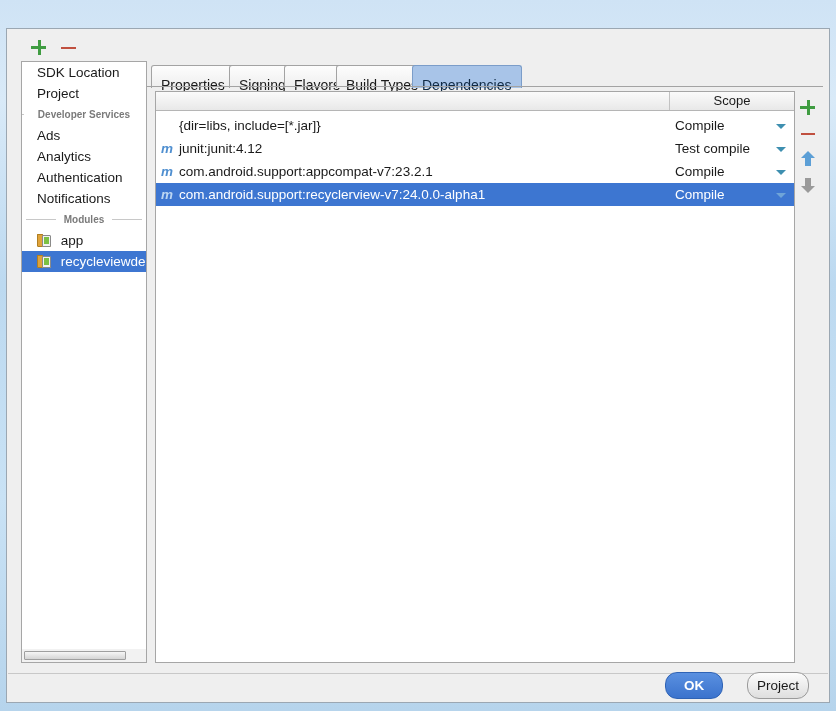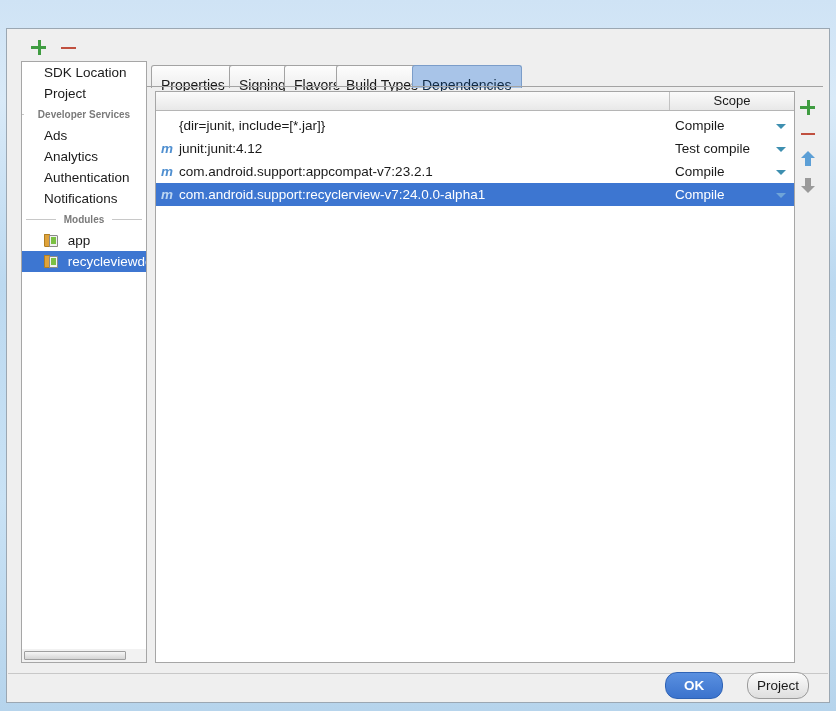--- a/index.html
+++ b/index.html
@@ -83,21 +83,21 @@
   
   #sidebar{
     position:absolute;left:14px;top:32px;width:126px;height:602px;
     background:#ffffff;
     border:1px solid #a6a6a6;
     box-sizing:border-box;
     overflow:hidden;
   }
   .side-item{
     position:relative;height:21px;line-height:21px;
-    padding-left:22px;white-space:nowrap;color:#1a1a1a;font-size:13.5px;
+    padding-left:15px;white-space:nowrap;color:#1a1a1a;font-size:13.5px;
     cursor:pointer;overflow:hidden;
   }
   .side-item.selected{background:#3d76d1;color:#ffffff;}
   .side-group{
     position:relative;height:21px;line-height:21px;
     color:#7a7a7a;font-weight:bold;font-size:10px;
     text-align:center;white-space:nowrap;overflow:hidden;
   }
   .side-group .line-l,.side-group .line-r{
     position:absolute;top:10px;height:1px;background:#c8c8c8;
@@ -324,21 +324,21 @@
 
     <div id="main-panel">
 
       <div id="table-header">
         <div id="th-col1"></div>
         <div id="th-col2">Scope</div>
       </div>
 
       <div class="drow" style="top:22px;">
         <div class="dname">
-          <span class="m-icon blank"></span><span>{dir=junit, include=[*.jar]}</span>
+          <span class="m-icon blank"></span><span>{dir=libs, include=[*.jar]}</span>
         </div>
         <div class="dscope">Compile</div>
         <div class="caret"></div>
       </div>
 
       <div class="drow" style="top:45px;">
         <div class="dname">
           <span class="m-icon">m</span><span>junit:junit:4.12</span>
         </div>
         <div class="dscope">Test compile</div>

